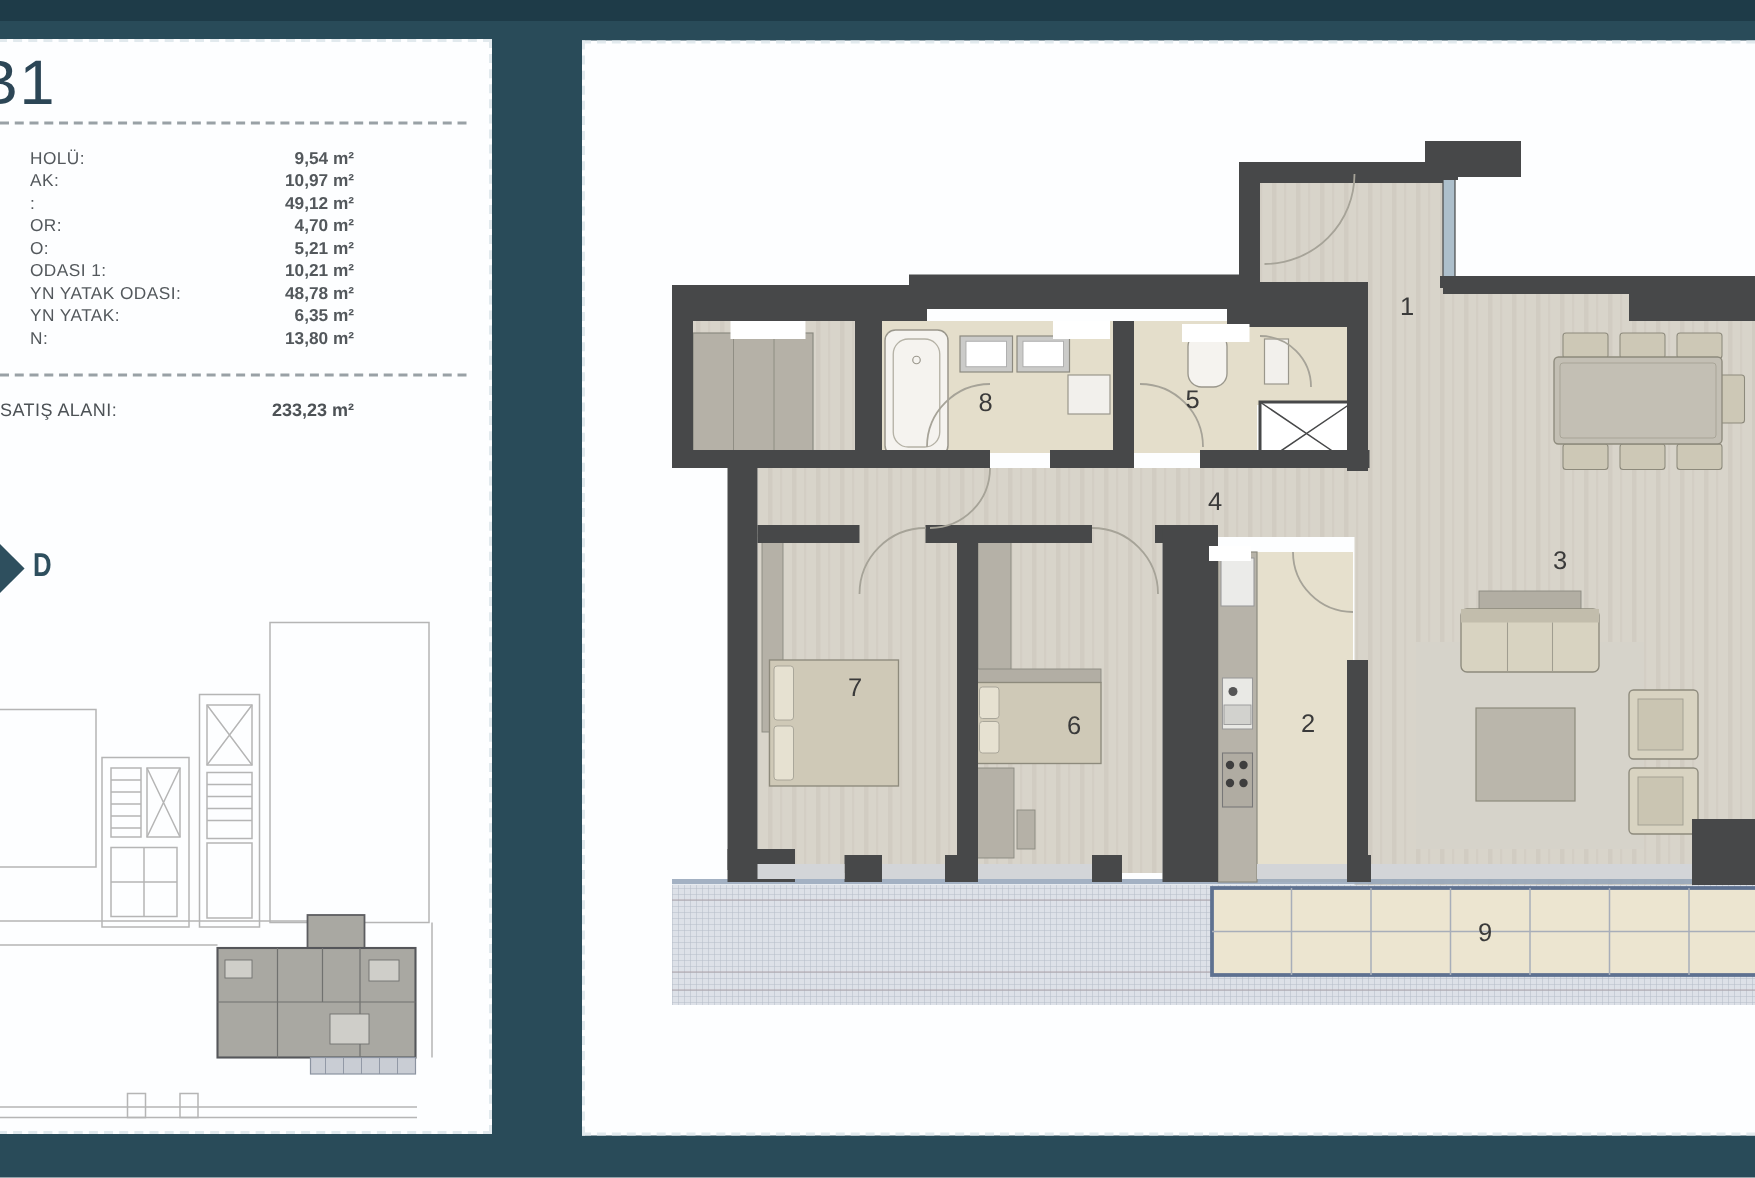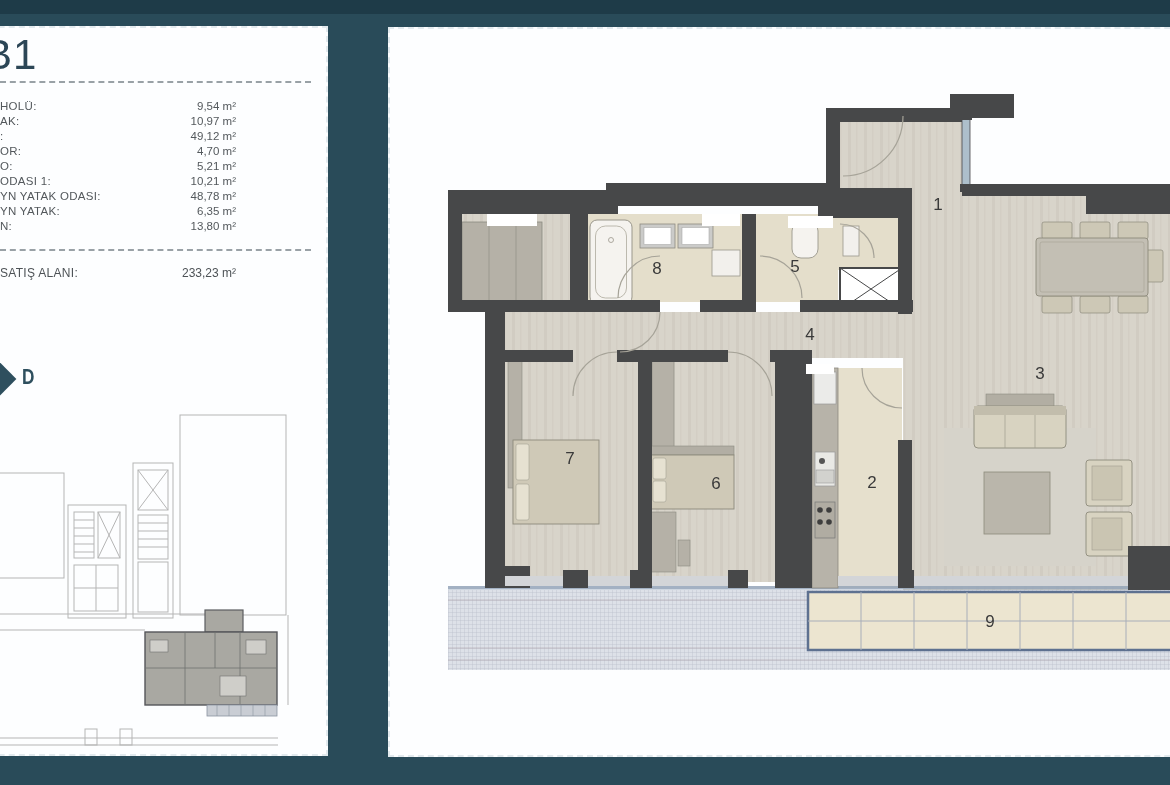--- a/index.html
+++ b/index.html
@@ -15,25 +15,25 @@
   #left-card{left:-62px;top:26px;width:390px;height:730px;}
   #right-card{left:388px;top:27px;width:832px;height:730px;}
   
   .unit-title{
     position:absolute;left:-16px;top:33px;font-size:42px;line-height:44px;
     color:#2c4656;font-weight:400;letter-spacing:1px;
   }
   .sep{position:absolute;left:0;height:0;border-top:2px dashed #99a1a6;width:311px;}
   #sep1{top:81px;} #sep2{top:249px;}
   .row{position:absolute;left:0;width:236px;height:14px;font-size:11.5px;color:#53585c;}
-  .row .lbl{position:absolute;left:0;top:0;letter-spacing:.3px;}
-  .row .val{position:absolute;right:0;top:0;text-align:right;}
+  .row .lbl{position:absolute;left:0;top:0;letter-spacing:.3px;padding-left:20px;}
+  .row .val{position:absolute;right:0;top:0;text-align:right;font-weight:bold;}
   .total-row{position:absolute;left:0;top:266px;width:236px;font-size:12px;color:#4d5256;}
   .total-row .lbl{position:absolute;left:0;top:0;letter-spacing:.3px;}
-  .total-row .val{position:absolute;right:0;top:0;}
+  .total-row .val{position:absolute;right:0;top:0;font-weight:bold;}
   
   .dir-diamond{
     position:absolute;left:-15px;top:366px;width:26px;height:26px;
     background:#2e4f5e;transform:rotate(45deg);
   }
   .dir-letter{
     position:absolute;left:22px;top:364px;font-size:22px;font-weight:bold;
     color:#2e4f5e;transform:scaleX(.78);transform-origin:left center;
   }
   svg{position:absolute;}

